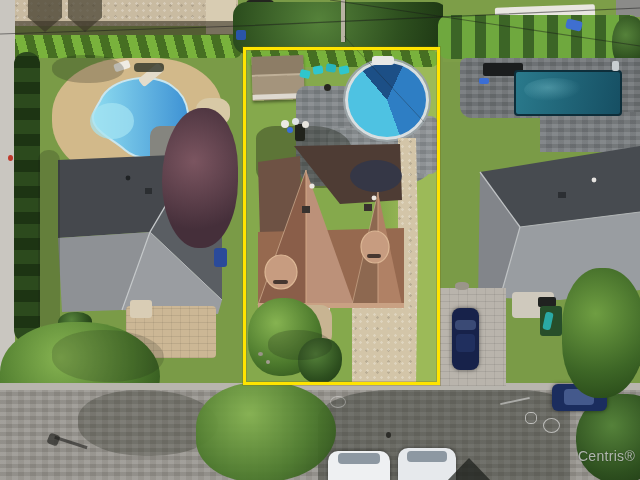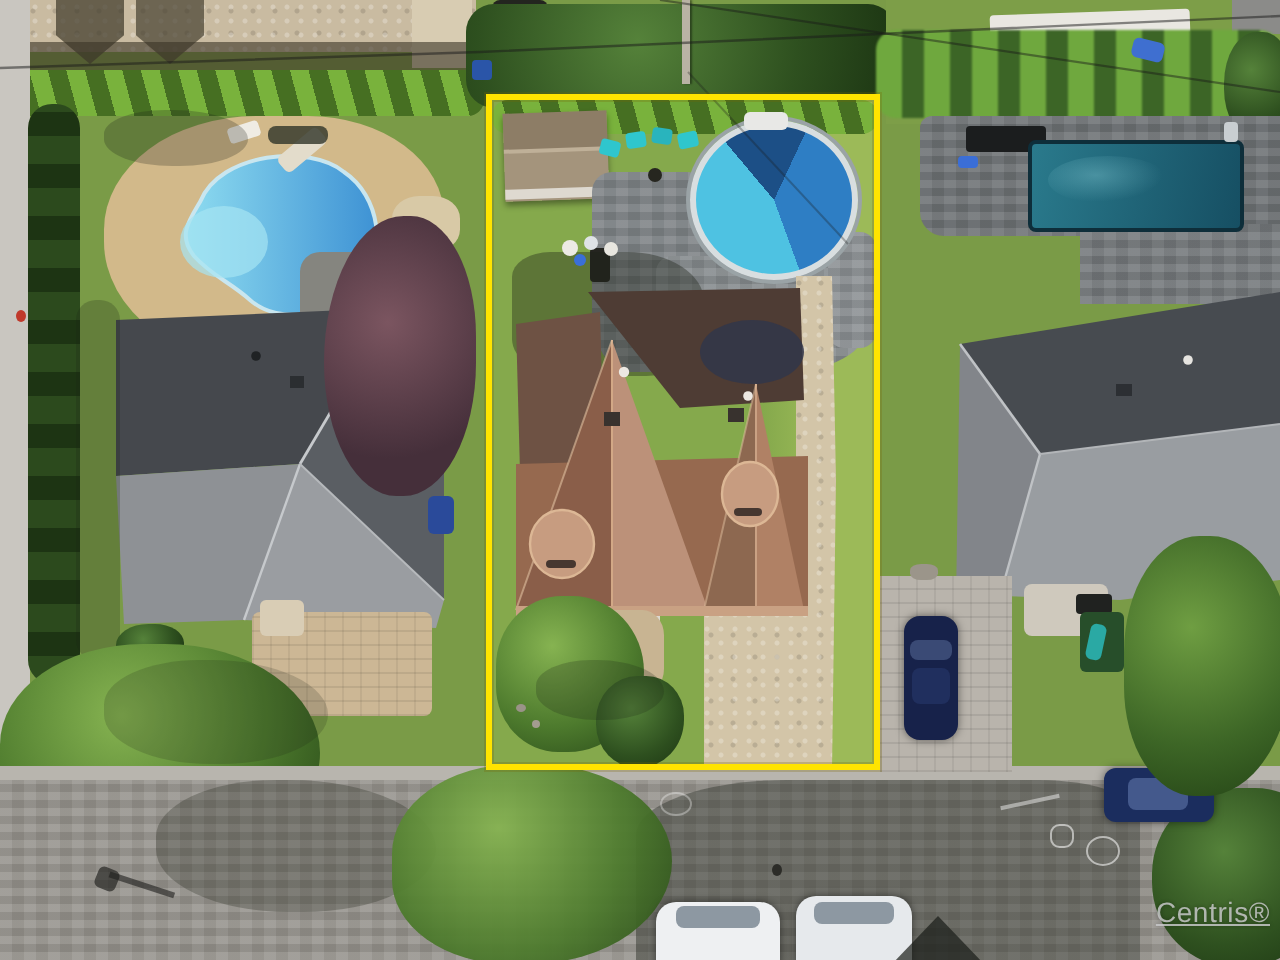--- a/index.html
+++ b/index.html
@@ -29,21 +29,21 @@
     repeating-linear-gradient(90deg, rgba(0,0,0,.06) 0 1px, transparent 1px 9px);}
   .gravel{background-image:
     radial-gradient(rgba(255,255,255,.25) 1px, transparent 1.5px),
     radial-gradient(rgba(0,0,0,.12) 1px, transparent 1.5px);
     background-size:7px 7px,11px 11px;}
   .chalk{position:absolute;border:1.5px solid rgba(255,255,255,.55);border-radius:50%;}
   .car{position:absolute;border-radius:6px;box-shadow:0 0 4px rgba(0,0,0,.5);}
   .watermark{
     position:absolute;right:5px;top:448px;
     color:var(--watermark,#c6c6c8);font-size:14px;letter-spacing:.3px;
-    opacity:.85;text-shadow:0 0 2px rgba(0,0,0,.4);text-decoration:underline;
+    opacity:.85;text-shadow:0 0 2px rgba(0,0,0,.4);
   }
   svg{position:absolute;overflow:visible;}
   .outline-box{
     position:absolute;left:243px;top:47px;width:197px;height:338px;
     border:3px solid var(--outline,#ffe400);box-sizing:border-box;
     box-shadow:0 0 0 1px rgba(120,100,0,.25), inset 0 0 0 1px rgba(120,100,0,.25);
   }
 </style>
 </head>
 <body>

